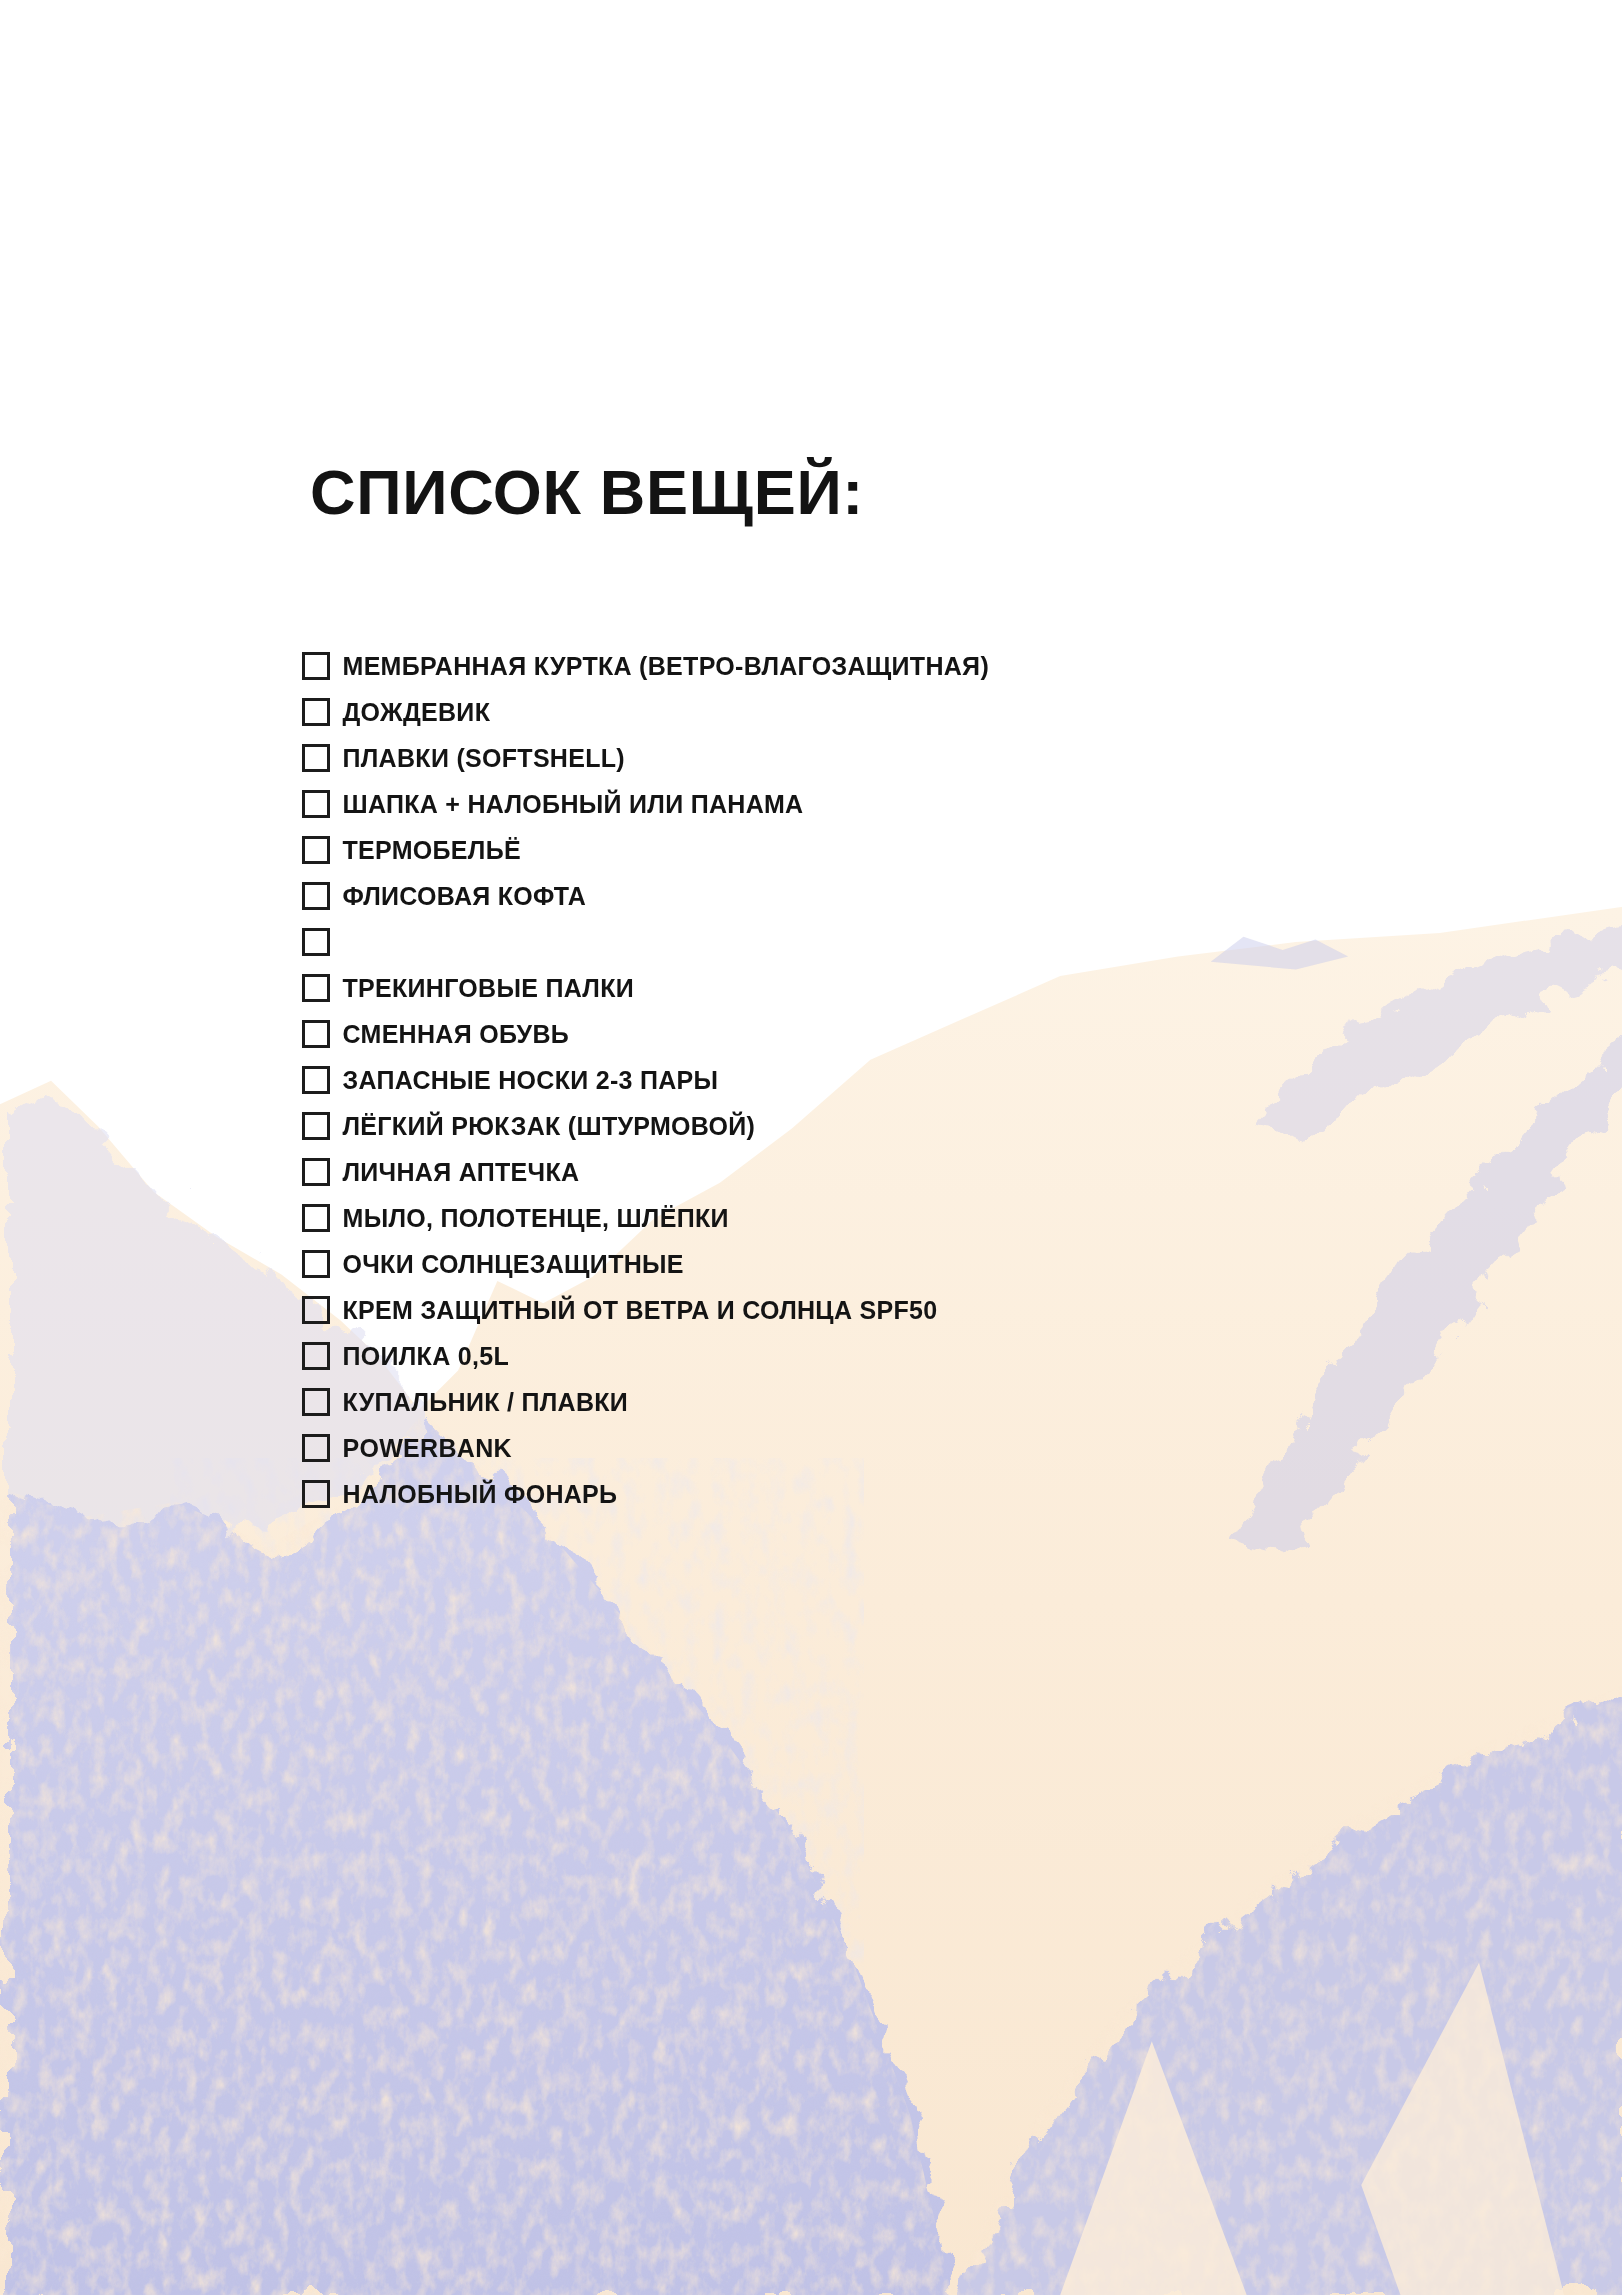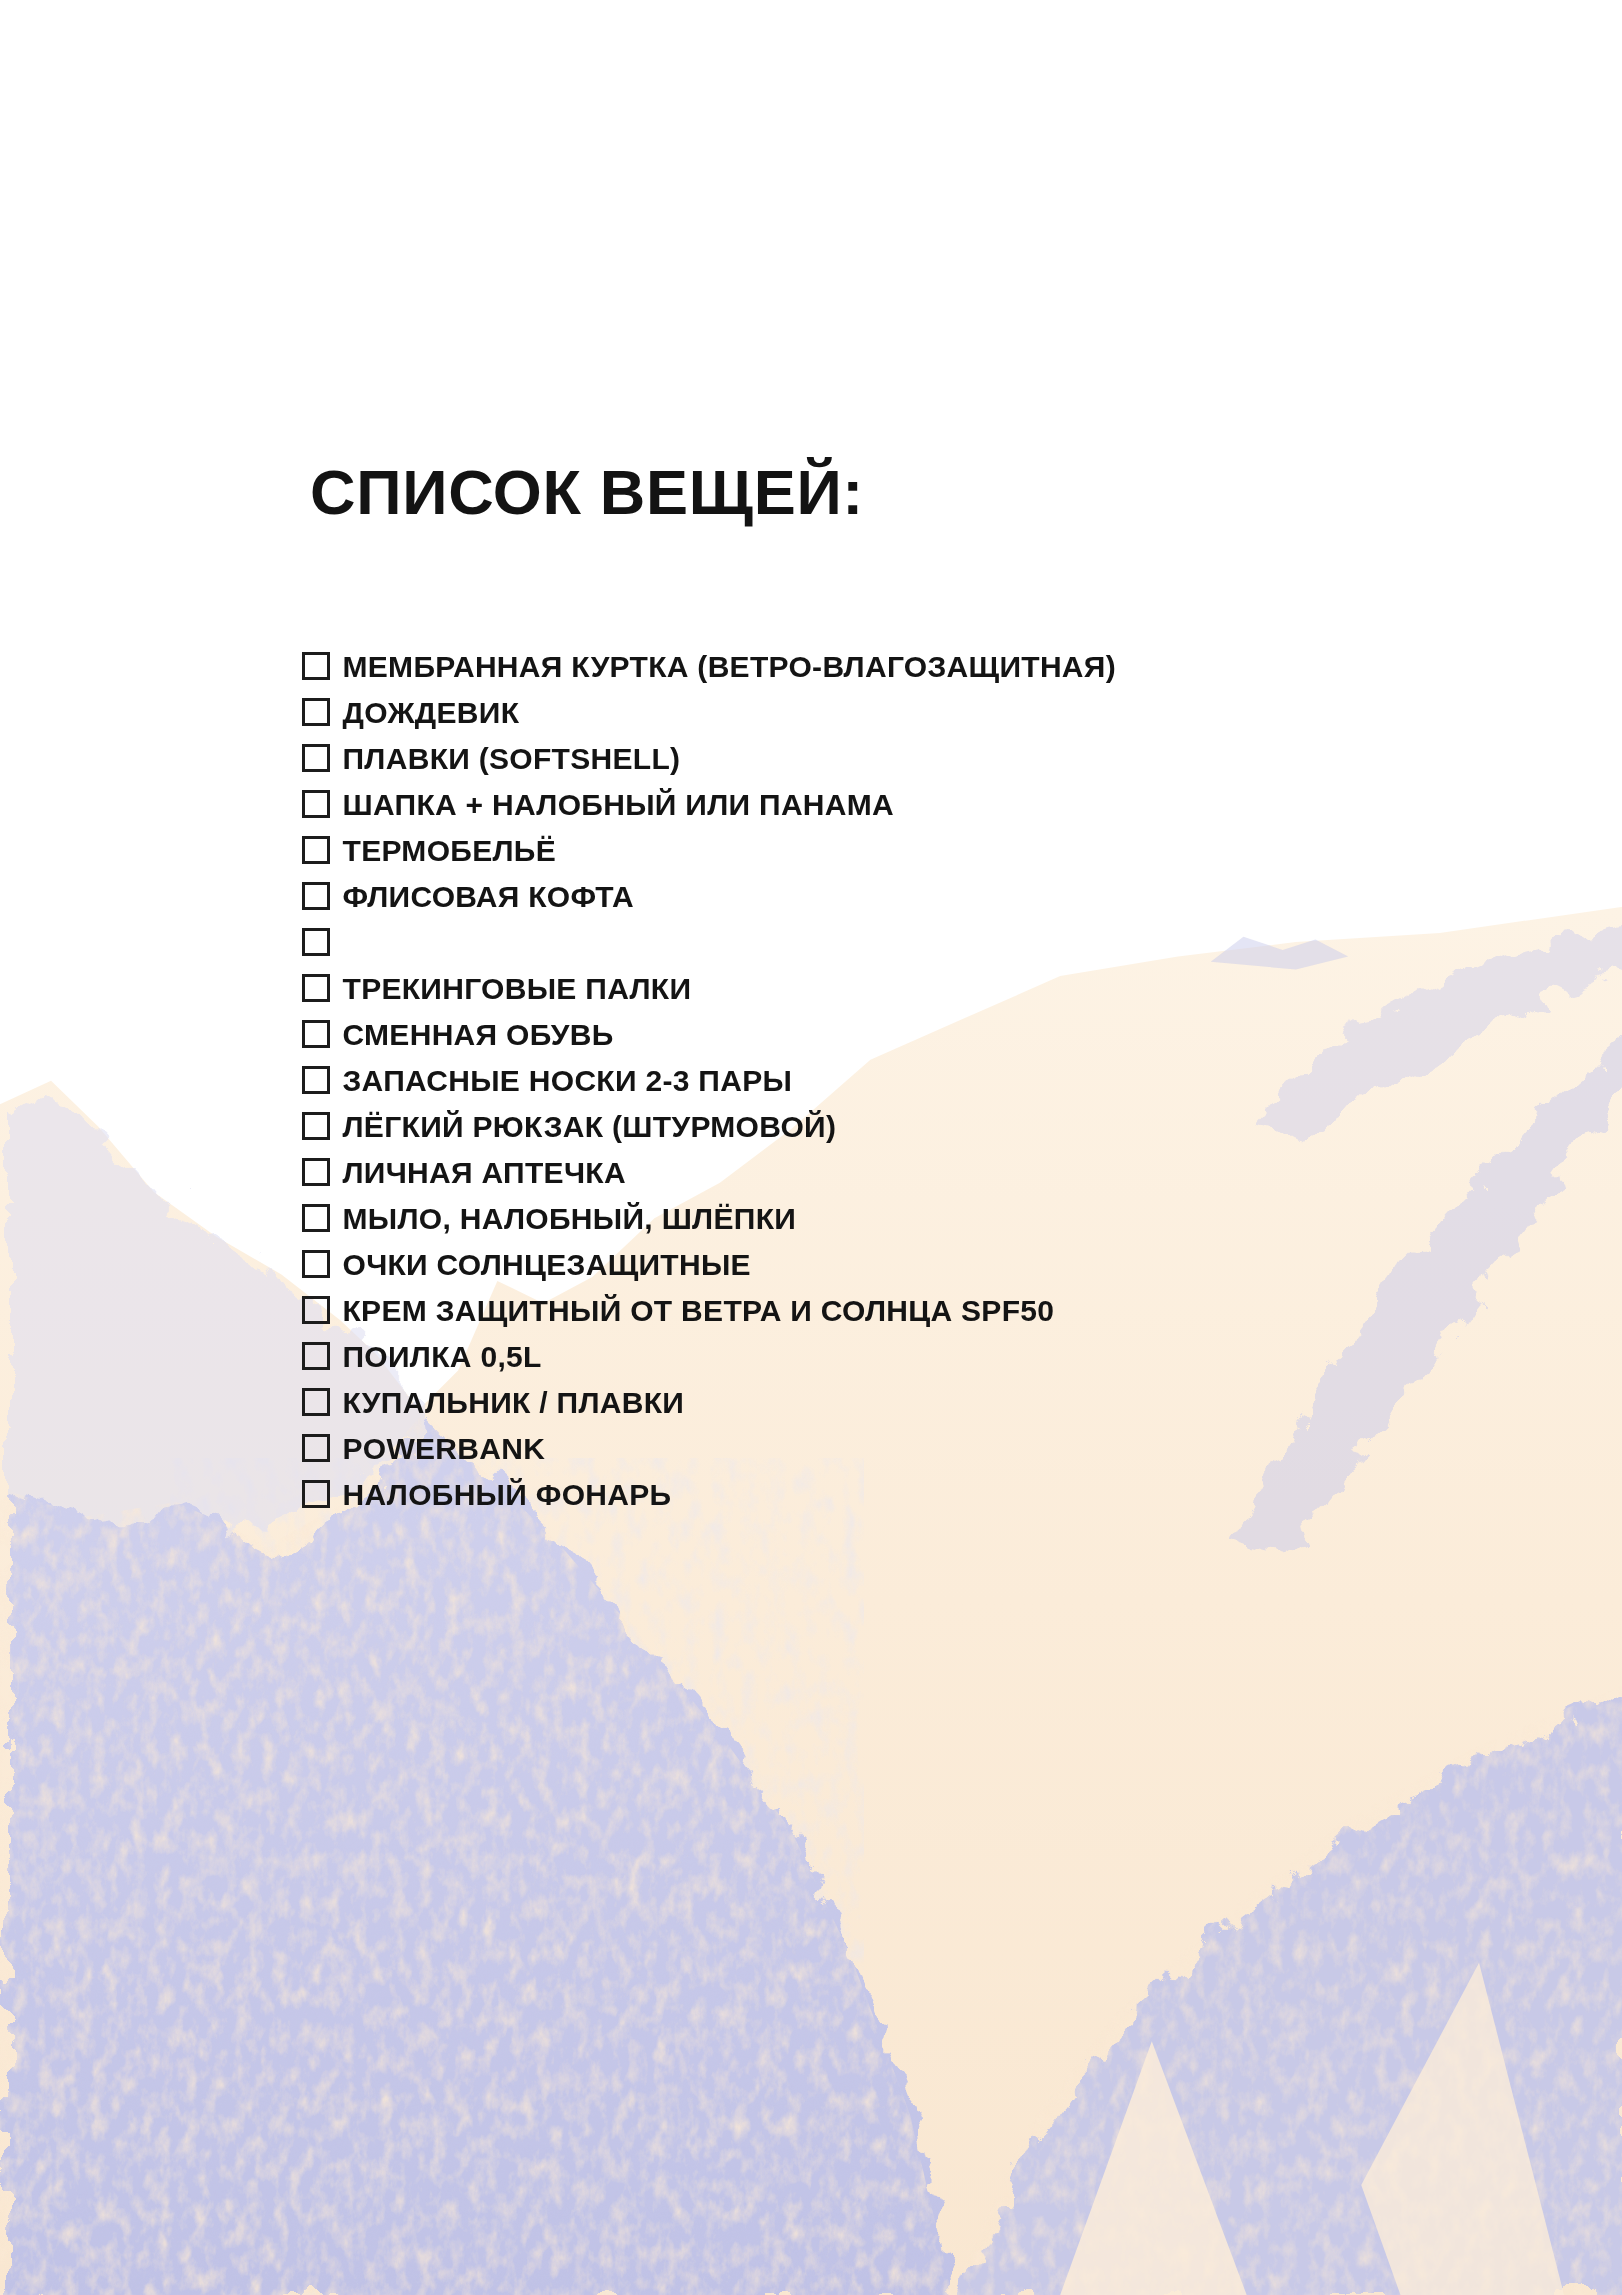--- a/index.html
+++ b/index.html
@@ -18,21 +18,21 @@
     position:absolute;left:302px;top:643px;
     display:flex;flex-direction:column;
   }
   .row{display:flex;align-items:center;height:46px}
   .cb{
     width:27.5px;height:27.5px;box-sizing:border-box;flex:0 0 27.5px;
     border:3.9px solid #1c1c1c;background:transparent;margin-right:13px;
     padding:0;appearance:none;-webkit-appearance:none;border-radius:0;
   }
   .lbl{
-    font-size:30px;font-weight:bold;color:#141414;
+    font-size:25px;font-weight:bold;color:#141414;
     white-space:nowrap;letter-spacing:0.3px;line-height:1;
     padding-top:1.3px;
   }
 </style>
 </head>
 <body>
 
 <svg class="bg" viewBox="0 0 2480 3508" preserveAspectRatio="none" xmlns="http://www.w3.org/2000/svg" aria-hidden="true">
   <defs>
     <linearGradient id="gSnow" x1="0" y1="0" x2="0" y2="1">
@@ -153,21 +153,21 @@
     <span class="lbl">ЛЁГКИЙ РЮКЗАК (ШТУРМОВОЙ)</span>
   </div>
 
   <div class="row">
     <span class="cb" role="checkbox" aria-checked="false"></span>
     <span class="lbl">ЛИЧНАЯ АПТЕЧКА</span>
   </div>
 
   <div class="row">
     <span class="cb" role="checkbox" aria-checked="false"></span>
-    <span class="lbl">МЫЛО, НАЛОБНЫЙ, ШЛЁПКИ</span>
+    <span class="lbl">МЫЛО, ПОЛОТЕНЦЕ, ШЛЁПКИ</span>
   </div>
 
   <div class="row">
     <span class="cb" role="checkbox" aria-checked="false"></span>
     <span class="lbl">ОЧКИ СОЛНЦЕЗАЩИТНЫЕ</span>
   </div>
 
   <div class="row">
     <span class="cb" role="checkbox" aria-checked="false"></span>
     <span class="lbl">КРЕМ ЗАЩИТНЫЙ ОТ ВЕТРА И СОЛНЦА SPF50</span>

